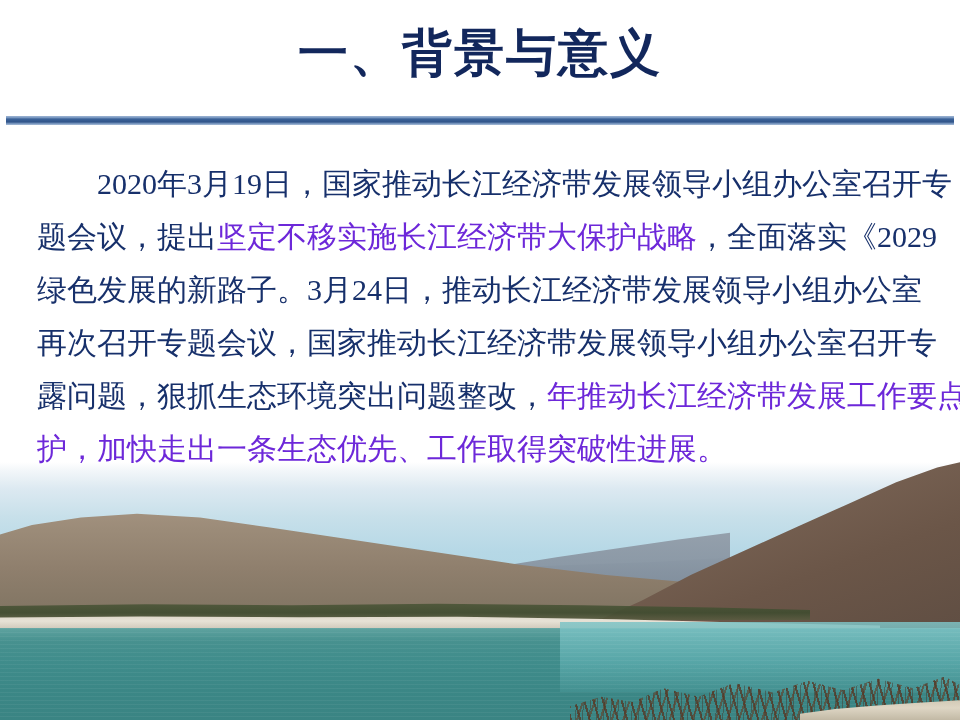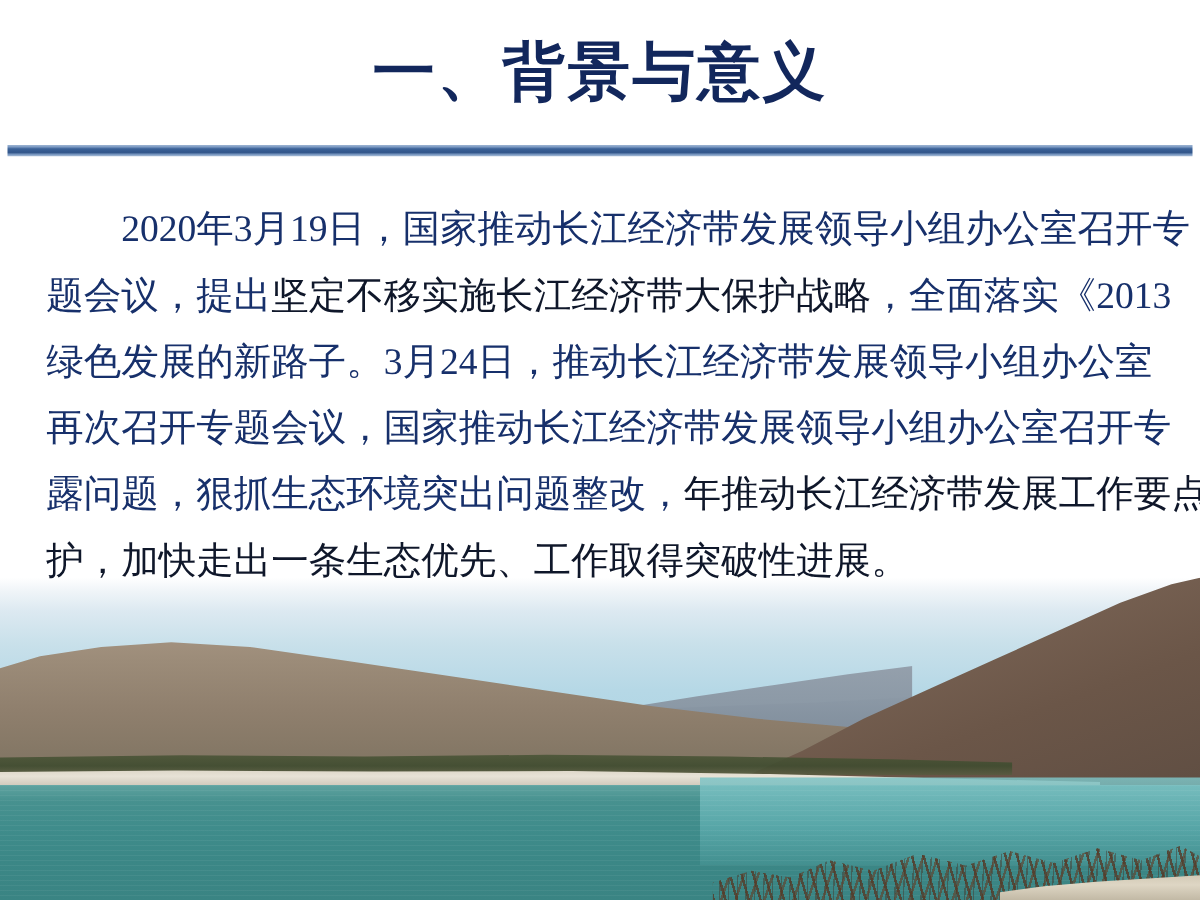--- a/index.html
+++ b/index.html
@@ -20,21 +20,21 @@
   #title-block {
     position: absolute;
     left: 0;
     top: 26px;
     width: 960px;
     text-align: center;
     z-index: 30;
   }
   #slide-title {
     display: inline-block;
-    font-family: Liberation Serif, serif;
+    font-family: Liberation Mono, monospace;
     font-weight: bold;
     font-size: 50px;
     line-height: 62px;
     letter-spacing: 2px;
     color: #12275c;
     white-space: nowrap;
   }
 
   
   #title-rule {
@@ -166,21 +166,21 @@
     color: #17306b;
     letter-spacing: 0px;
     text-align: justify;
     text-justify: inter-ideograph;
     margin-left: 19px;
   }
   #body-copy p {
     margin: 0;
     white-space: nowrap;
   }
-  .hl-red { color: #0f172a; }
+  .hl-red { color: #6d28d9; }
 </style>
 </head>
 <body>
 
 <div id="slide">
 
   <div id="photo">
     <div class="ph-layer" id="ph-sky"></div>
     <div class="ph-layer" id="ph-farridge"></div>
     <div class="ph-layer" id="ph-mtn-mid"></div>
@@ -196,20 +196,20 @@
   </div>
 
   <div id="title-block">
     <span id="slide-title">一、背景与意义</span>
   </div>
 
   <div id="title-rule"></div>
 
   <div id="body-copy">
       <p><span>　　2020年3月19日，国家推动长江经济带发展领导小组办公室召开专</span></p>
-      <p><span>题会议，提出</span><span class="hl-red">坚定不移实施长江经济带大保护战略</span><span>，全面落实《2013</span></p>
+      <p><span>题会议，提出</span><span class="hl-red">坚定不移实施长江经济带大保护战略</span><span>，全面落实《2029</span></p>
       <p><span>绿色发展的新路子。3月24日，推动长江经济带发展领导小组办公室</span></p>
       <p><span>再次召开专题会议，国家推动长江经济带发展领导小组办公室召开专</span></p>
       <p><span>露问题，狠抓生态环境突出问题整改，</span><span class="hl-red">年推动长江经济带发展工作要点</span></p>
       <p><span class="hl-red">护，加快走出一条生态优先、工作取得突破性进展。</span></p>
     </div>
 
 </div>
 
 </body></html>

